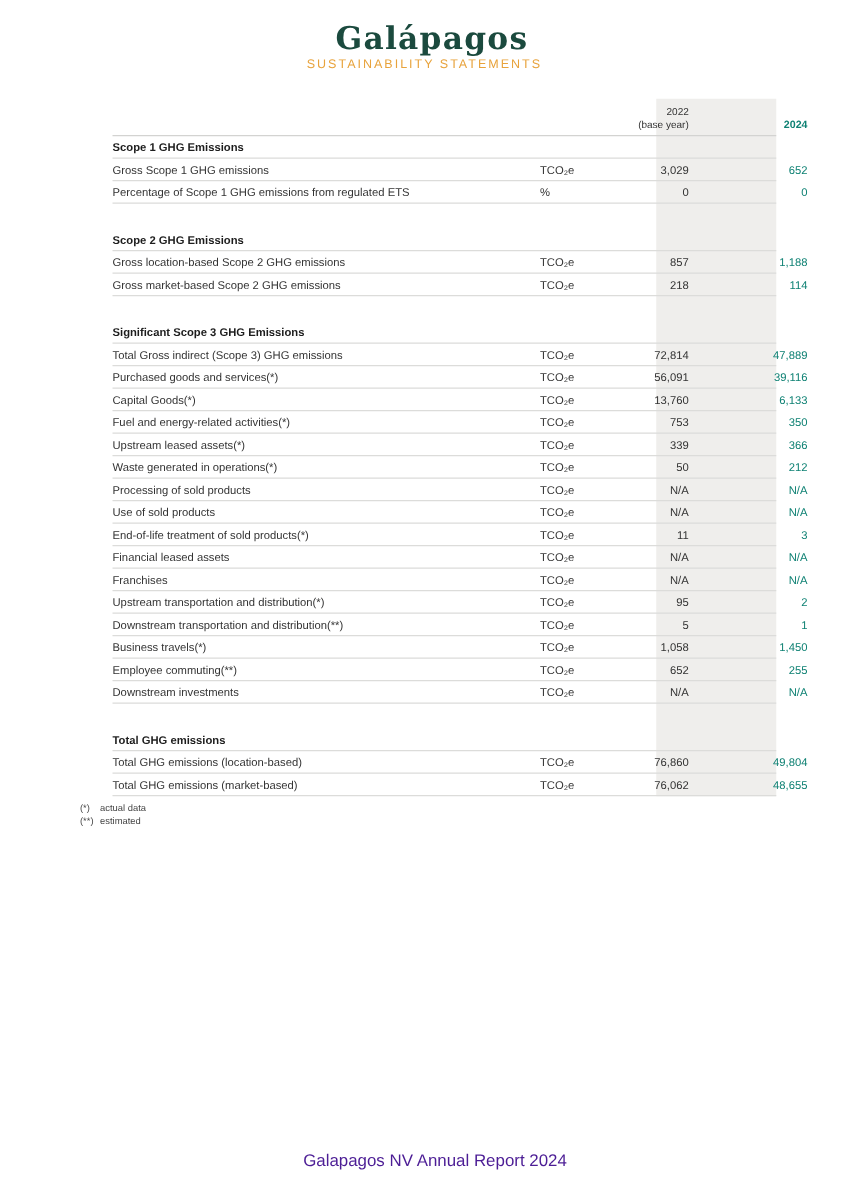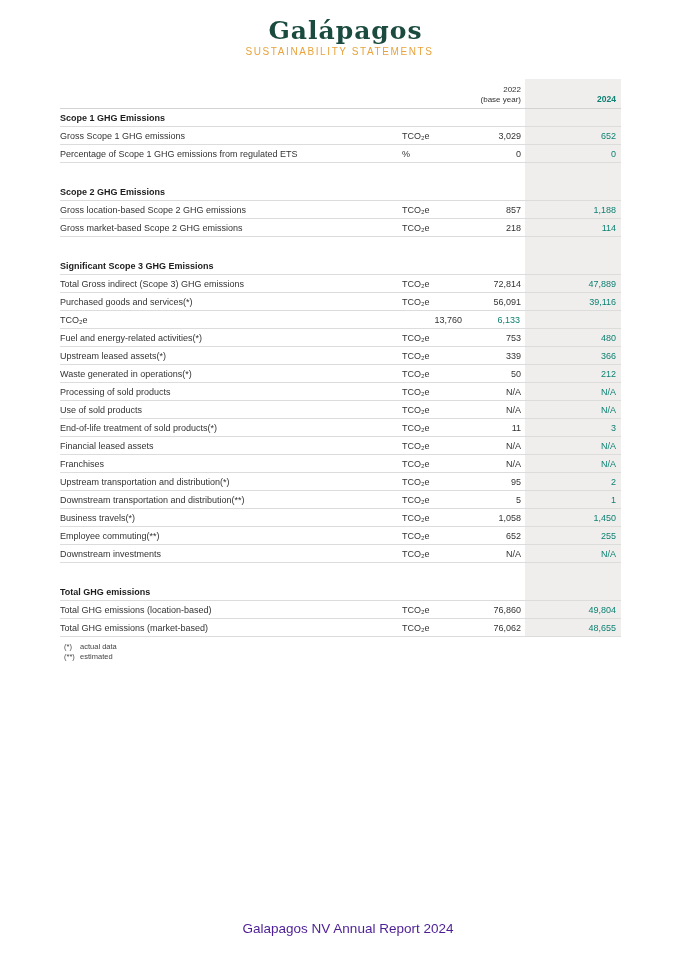--- a/index.html
+++ b/index.html
@@ -42,20 +42,21 @@
     background: var(--shade, #efeeec);
   }
   .trow {
     position: relative;
     display: grid;
     grid-template-columns: 342px 64px 59px 96px;
     align-items: center;
     min-height: 18px;
     font-size: 9px;
     border-bottom: 1px solid #dcdcda;
+    margin-left: 30px;
   }
   .head-row {
     min-height: 30px;
     align-items: end;
     border-bottom: 1px solid #d3d3d1;
   }
   .colhead {
     font-size: 8px;
     color: #333;
     text-align: right;
@@ -174,29 +175,30 @@
           <div class="c3 val">72,814</div>
           <div class="c4 val val-2024">47,889</div>
         </div>
         <div class="trow data-row">
           <div class="c1 label">Purchased goods and services(*)</div>
           <div class="c2 unit">TCO₂e</div>
           <div class="c3 val">56,091</div>
           <div class="c4 val val-2024">39,116</div>
         </div>
         <div class="trow data-row">
+          <div class="c1 label">Capital Goods(*)</div>
           <div class="c2 unit">TCO₂e</div>
           <div class="c3 val">13,760</div>
           <div class="c4 val val-2024">6,133</div>
         </div>
         <div class="trow data-row">
           <div class="c1 label">Fuel and energy-related activities(*)</div>
           <div class="c2 unit">TCO₂e</div>
           <div class="c3 val">753</div>
-          <div class="c4 val val-2024">480</div>
+          <div class="c4 val val-2024">350</div>
         </div>
         <div class="trow data-row">
           <div class="c1 label">Upstream leased assets(*)</div>
           <div class="c2 unit">TCO₂e</div>
           <div class="c3 val">339</div>
           <div class="c4 val val-2024">366</div>
         </div>
         <div class="trow data-row">
           <div class="c1 label">Waste generated in operations(*)</div>
           <div class="c2 unit">TCO₂e</div>

